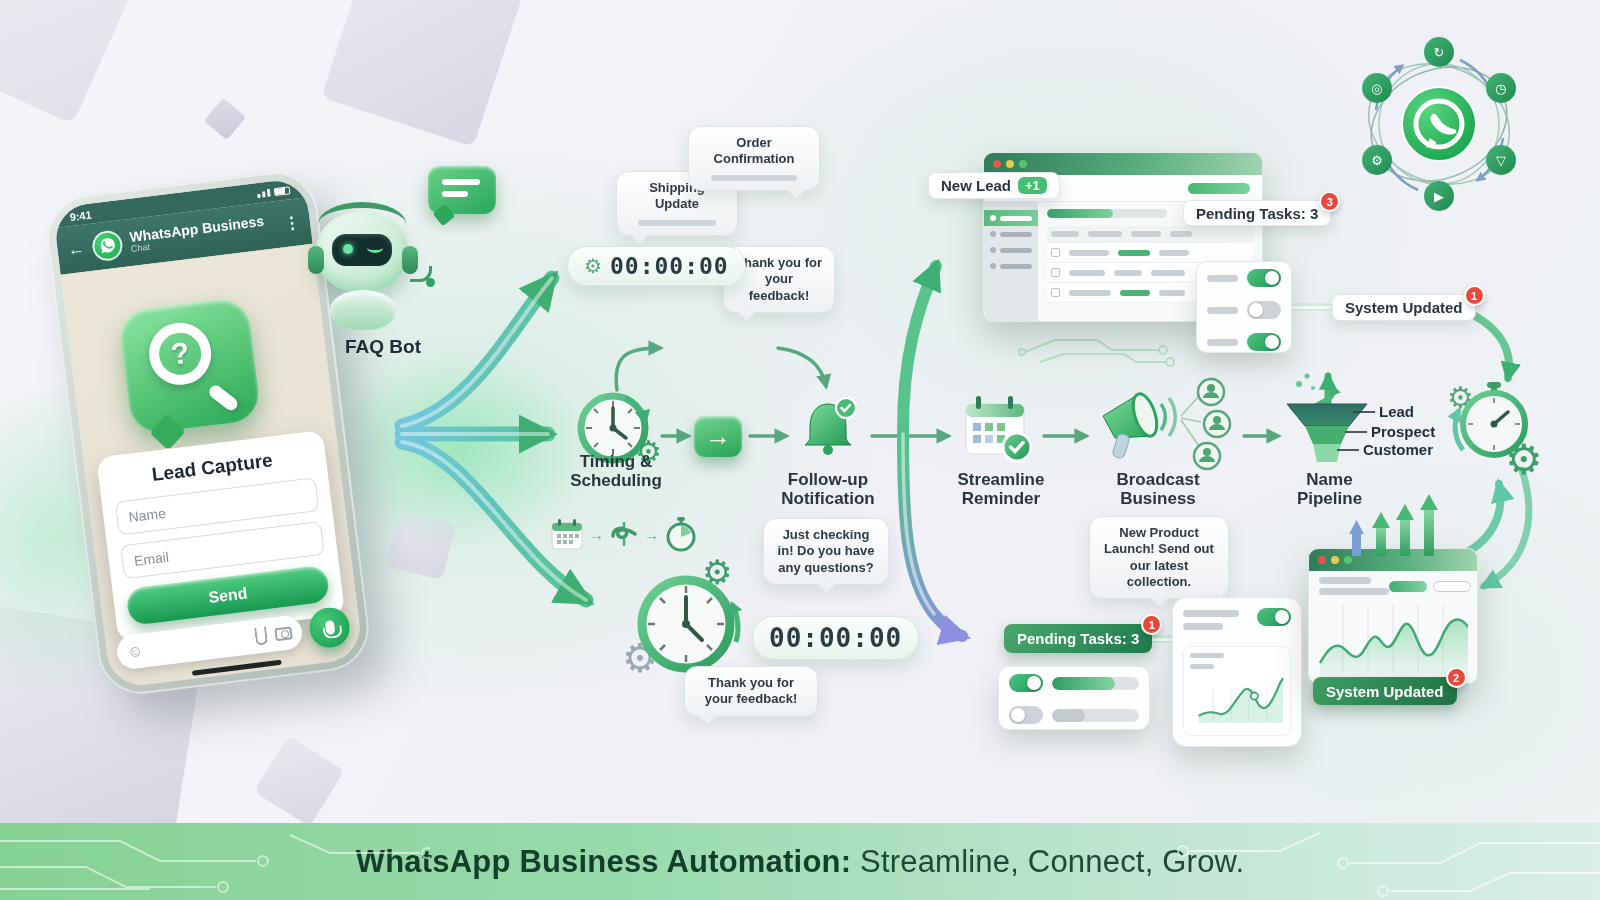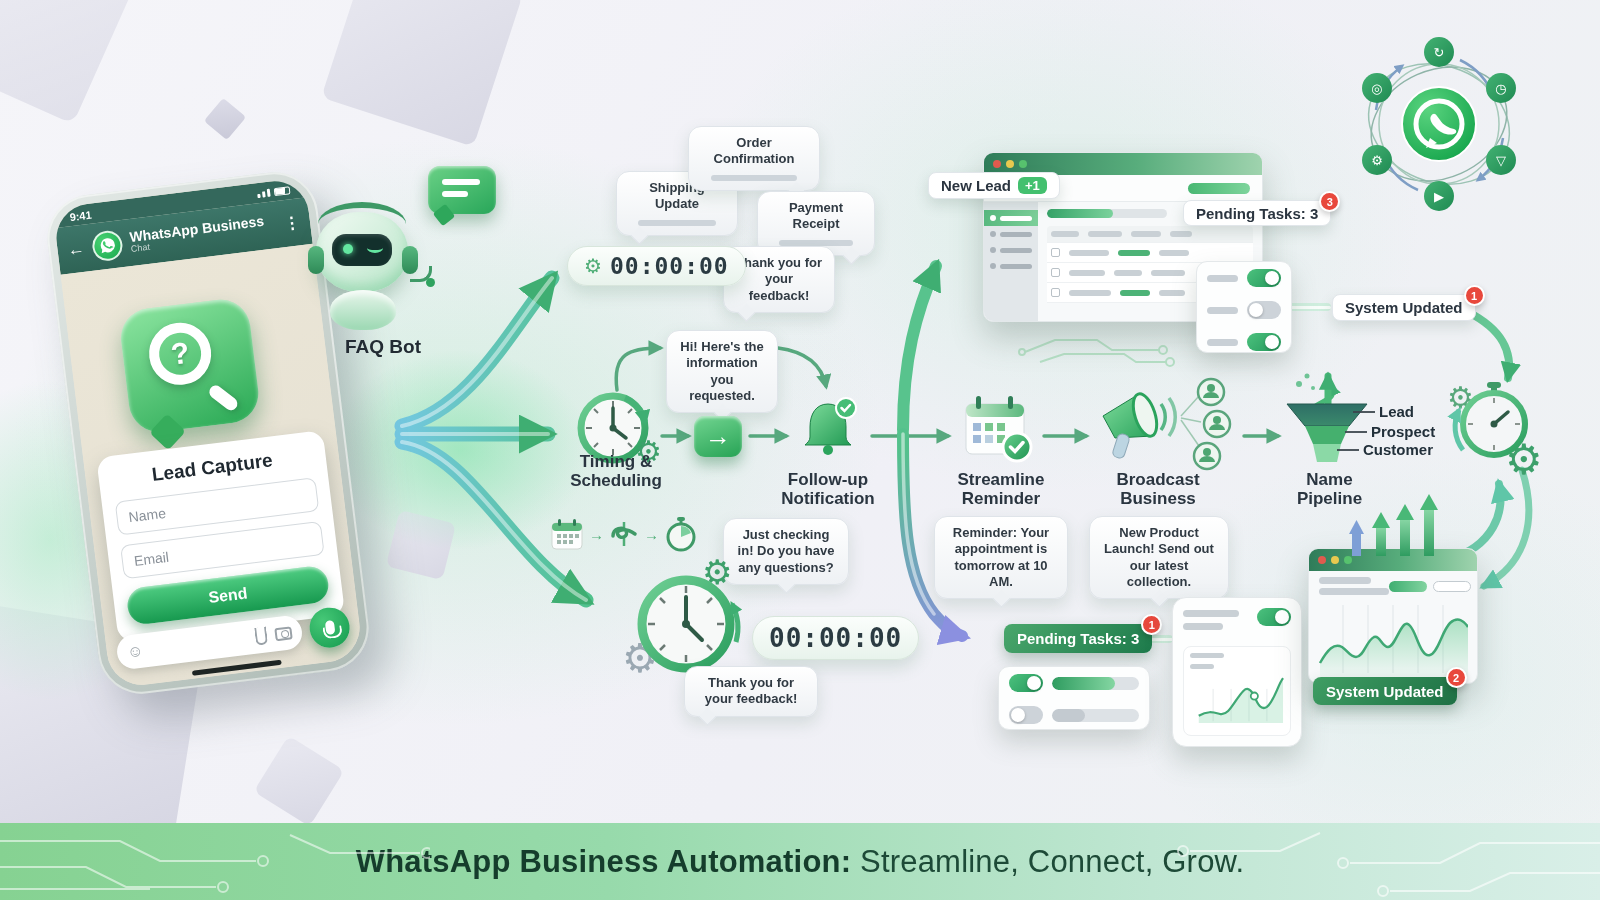--- a/index.html
+++ b/index.html
@@ -317,31 +317,27 @@
   <div class="chaticon">
       <i class="l1"></i>
       <i class="l2"></i>
     </div>
   <div class="botlabel">FAQ Bot</div>
 
   <div class="bubble tbl" style="left:616px;top:171px;width:122px;">
     <span>Shipping Update</span><div class="pline"></div></div>
   <div class="bubble tbr" style="left:688px;top:126px;width:132px;">
     <span>Order Confirmation</span><div class="pline"></div></div>
-  <div class="bubble tbr" style="left:757px;top:191px;width:118px;">
-    <span>Payment Receipt</span><div class="pline"></div></div>
   <div class="bubble tbl" style="left:723px;top:246px;width:112px;">
     <span>Thank you for your feedback!</span></div>
   <div class="timer" style="left:567px;top:246px;">
     <span class="gear gearglyph">⚙</span>
     <span class="digits">00:00:00</span>
   </div>
 
-  <div class="bubble tbc" style="left:666px;top:330px;width:112px;">
-    <span>Hi! Here's the information you requested.</span></div>
 
   <svg class="abs" style="left:573px;top:388px;" width="96" height="80" viewBox="0 0 96 80">
     <defs>
         <linearGradient id="clkG" x1="0" y1="0" x2="1" y2="1">
           <stop offset="0" stop-color="#6fcf94"></stop>
           <stop offset="1" stop-color="#2b9e5e"></stop>
         </linearGradient>
       </defs>
     <circle cx="40" cy="40" r="32" fill="#f7f9f8" stroke="url(#clkG)" stroke-width="7"></circle>
     <g stroke="#6b7a74" stroke-width="2">
@@ -401,21 +397,21 @@
           <stop offset="1" stop-color="#229a54"></stop>
         </linearGradient>
       </defs>
     <path d="M33,10 C21,10 15,20 15,33 L15,43 C15,47 12,49 10,51 L56,51 C54,49 51,47 51,43 L51,33 C51,20 45,10 33,10 Z" fill="url(#bellG)" stroke="#1c8147" stroke-width="1"></path>
     <circle cx="33" cy="56" r="5" fill="#2ba45c"></circle>
     <circle cx="51" cy="14" r="11" fill="#fff"></circle>
     <circle cx="51" cy="14" r="9" fill="#46bd76"></circle>
     <path d="M46.5,14 l3,3 l5.5,-6" stroke="#fff" stroke-width="2.5" fill="none" stroke-linecap="round"></path>
   </svg>
   <div class="steplabel" style="left:762px;top:470px;width:132px;">Follow-up Notification</div>
-  <div class="bubble tbc" style="left:723px;top:518px;width:126px;">
+  <div class="bubble tbc" style="left:763px;top:518px;width:126px;">
     <span>Just checking in! Do you have any questions?</span></div>
 
   <svg class="abs" style="left:960px;top:392px;" width="76" height="74" viewBox="0 0 76 74">
     <defs>
         <linearGradient id="calG" x1="0" y1="0" x2="1" y2="0">
           <stop offset="0" stop-color="#bfe6c8"></stop>
           <stop offset="1" stop-color="#5cb97e"></stop>
         </linearGradient>
     <linearGradient id="chkG" x1="0" y1="0" x2="1" y2="1">
           <stop offset="0" stop-color="#69d18e"></stop>
@@ -431,22 +427,20 @@
         <rect x="25" y="31" width="8" height="8" fill="#79c68e"></rect>
         <rect x="37" y="31" width="8" height="8" fill="#79c68e"></rect>
         <rect x="13" y="43" width="8" height="8" fill="#9fb9d8"></rect>
         <rect x="25" y="43" width="8" height="8" fill="#b9cfdf"></rect>
         <rect x="37" y="43" width="8" height="8" fill="#79c68e"></rect>
       </g>
     <circle cx="57" cy="55" r="14" fill="url(#chkG)" stroke="#fff" stroke-width="3"></circle>
     <path d="M50.5,55 l4.5,4.5 l8,-9" stroke="#fff" stroke-width="3.5" fill="none" stroke-linecap="round"></path>
   </svg>
   <div class="steplabel" style="left:930px;top:470px;width:142px;">Streamline Reminder</div>
-  <div class="bubble tbc" style="left:934px;top:516px;width:134px;">
-    <span>Reminder: Your appointment is tomorrow at 10 AM.</span></div>
 
   <svg class="abs" style="left:1095px;top:374px;" width="150" height="100" viewBox="0 0 150 100">
     <defs>
         <linearGradient id="megG" x1="0" y1="0" x2="1" y2="1">
           <stop offset="0" stop-color="#7fdc9c"></stop>
           <stop offset="1" stop-color="#2aa35c"></stop>
         </linearGradient>
       </defs>
     <path d="M8,42 L44,20 L58,62 L20,64 Z" fill="url(#megG)" stroke="#1c8147"></path>
     <ellipse cx="50" cy="41" rx="10" ry="22" transform="rotate(-18 50 41)" fill="#eef6f0" stroke="#2aa35c" stroke-width="3"></ellipse>

